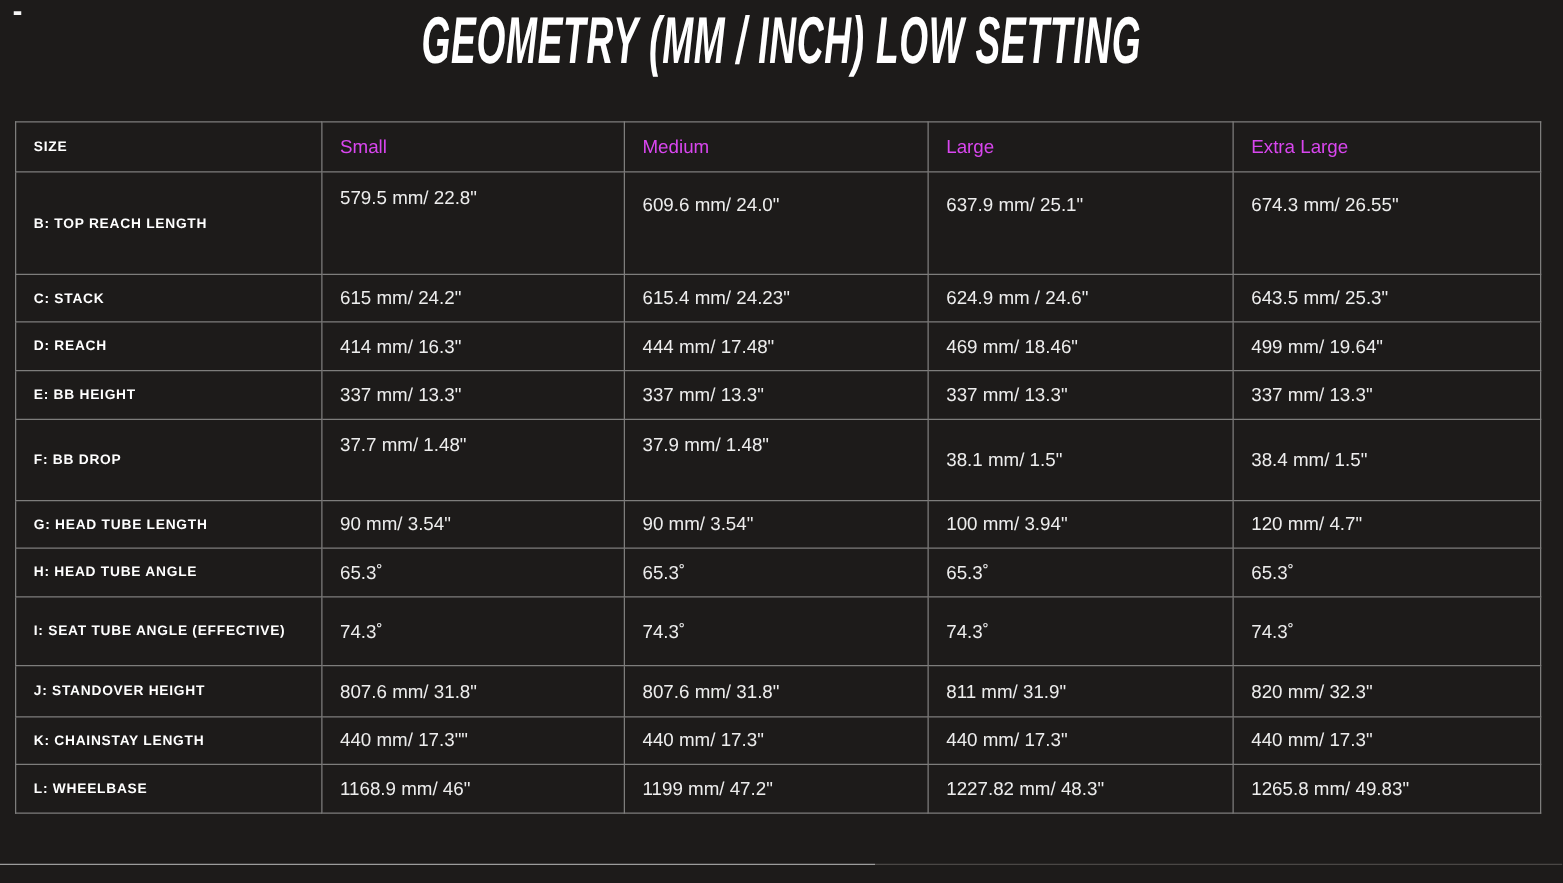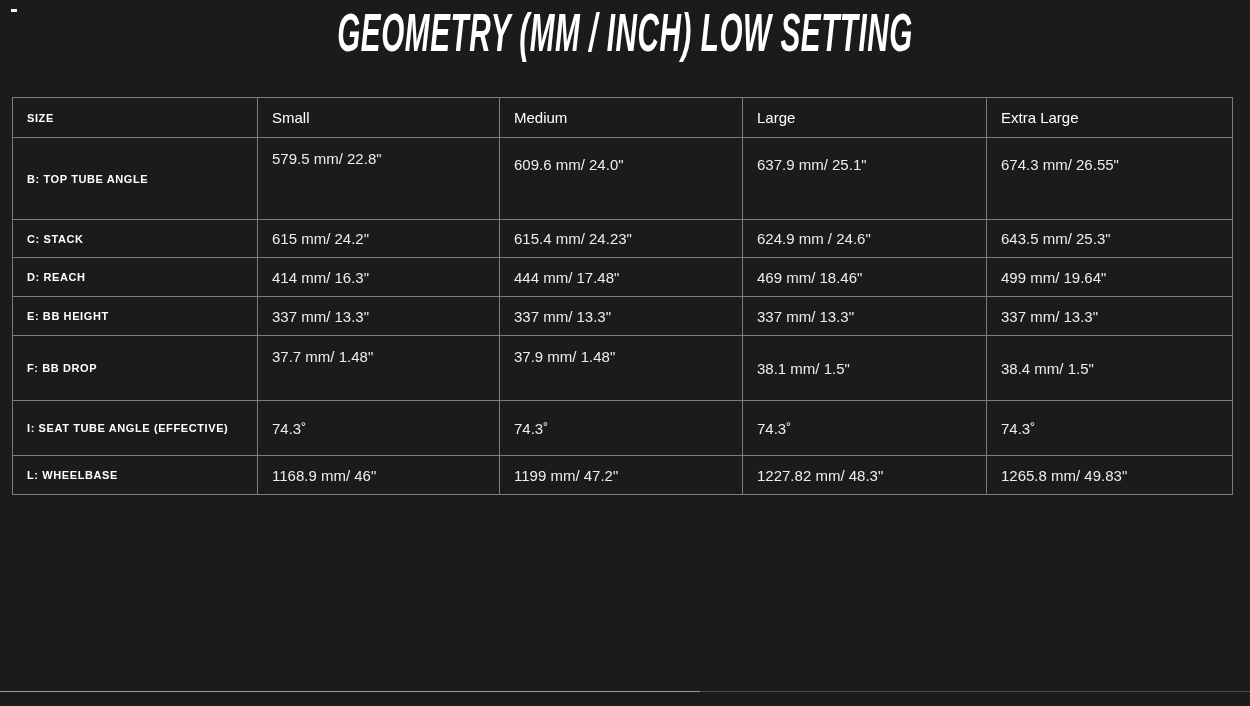--- a/index.html
+++ b/index.html
@@ -51,21 +51,21 @@
     text-align: left;
     vertical-align: middle;
     overflow: hidden;
   }
   .geo col.c0 { width: 245px; }
   .geo col.c1 { width: 242px; }
   .geo col.c2 { width: 243px; }
   .geo col.c3 { width: 244px; }
   .geo col.c4 { width: 246px; }
 
-  .geo thead th { font-weight: normal; color: #ffffff; }
+  .geo thead th { font-weight: normal; color: #d946ef; }
   .geo thead th.size-head,
   .geo td.row-label {
     font-weight: bold;
     color: #ffffff;
     letter-spacing: 0.6px;
     font-size: 11px;
   }
 
   
   tr.rh  { height: 40px; }
@@ -116,21 +116,21 @@
       <tr class="rh">
         <th class="size-head">SIZE</th>
         <th>Small</th>
         <th>Medium</th>
         <th>Large</th>
         <th>Extra Large</th>
       </tr>
     </thead>
     <tbody>
       <tr class="r-b">
-        <td class="row-label">B: TOP TUBE ANGLE</td>
+        <td class="row-label">B: TOP REACH LENGTH</td>
         <td class="lift-top">579.5 mm/ 22.8"</td>
         <td class="lift-mid">609.6 mm/ 24.0"</td>
         <td class="lift-mid">637.9 mm/ 25.1"</td>
         <td class="lift-mid">674.3 mm/ 26.55"</td>
       </tr>
       <tr class="r-c">
         <td class="row-label">C: STACK</td>
         <td>615 mm/ 24.2"</td>
         <td>615.4 mm/ 24.23"</td>
         <td>624.9 mm / 24.6"</td>
@@ -150,26 +150,54 @@
         <td>337 mm/ 13.3"</td>
         <td>337 mm/ 13.3"</td>
       </tr>
       <tr class="r-f">
         <td class="row-label">F: BB DROP</td>
         <td class="lift-sm">37.7 mm/ 1.48"</td>
         <td class="lift-sm">37.9 mm/ 1.48"</td>
         <td>38.1 mm/ 1.5"</td>
         <td>38.4 mm/ 1.5"</td>
       </tr>
+      <tr class="r-g">
+        <td class="row-label">G: HEAD TUBE LENGTH</td>
+        <td>90 mm/ 3.54"</td>
+        <td>90 mm/ 3.54"</td>
+        <td>100 mm/ 3.94"</td>
+        <td>120 mm/ 4.7"</td>
+      </tr>
+      <tr class="r-h">
+        <td class="row-label">H: HEAD TUBE ANGLE</td>
+        <td>65.3˚</td>
+        <td>65.3˚</td>
+        <td>65.3˚</td>
+        <td>65.3˚</td>
+      </tr>
       <tr class="r-i">
         <td class="row-label">I: SEAT TUBE ANGLE (EFFECTIVE)</td>
         <td>74.3˚</td>
         <td>74.3˚</td>
         <td>74.3˚</td>
         <td>74.3˚</td>
+      </tr>
+      <tr class="r-j">
+        <td class="row-label">J: STANDOVER HEIGHT</td>
+        <td>807.6 mm/ 31.8"</td>
+        <td>807.6 mm/ 31.8"</td>
+        <td>811 mm/ 31.9"</td>
+        <td>820 mm/ 32.3"</td>
+      </tr>
+      <tr class="r-k">
+        <td class="row-label">K: CHAINSTAY LENGTH</td>
+        <td>440 mm/ 17.3""</td>
+        <td>440 mm/ 17.3"</td>
+        <td>440 mm/ 17.3"</td>
+        <td>440 mm/ 17.3"</td>
       </tr>
       <tr class="r-l">
         <td class="row-label">L: WHEELBASE</td>
         <td>1168.9 mm/ 46"</td>
         <td>1199 mm/ 47.2"</td>
         <td>1227.82 mm/ 48.3"</td>
         <td>1265.8 mm/ 49.83"</td>
       </tr>
     </tbody>
   </table>

